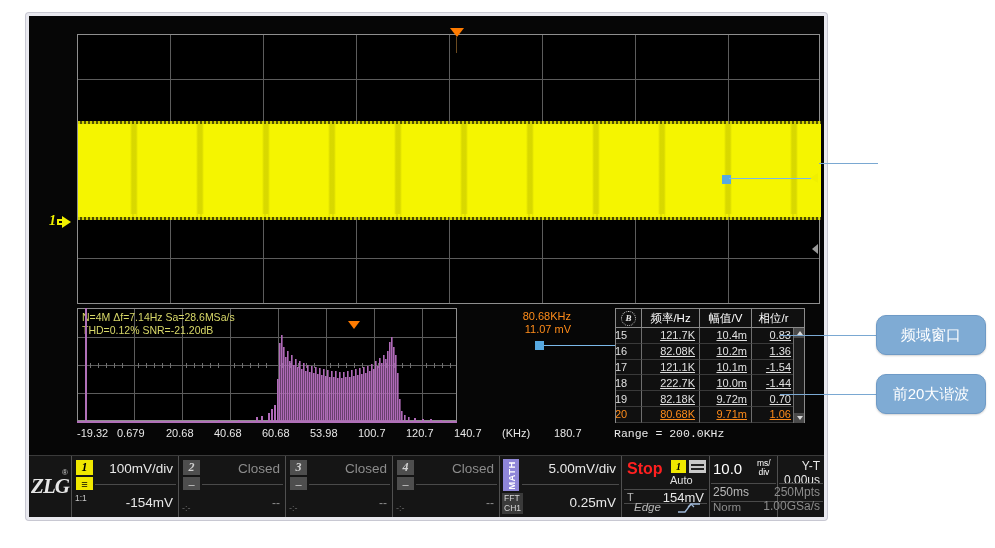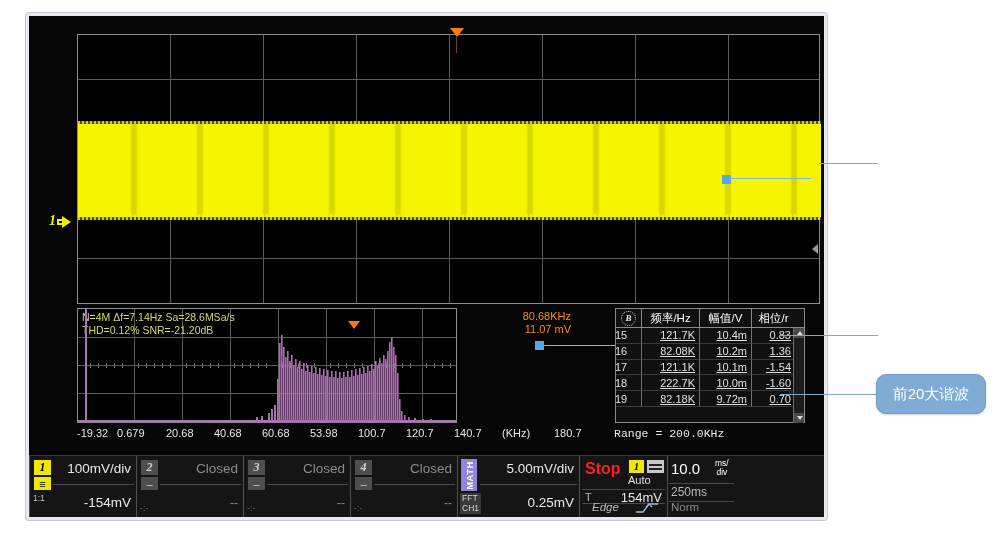--- a/index.html
+++ b/index.html
@@ -637,41 +637,51 @@
         <div class="harm-row">
           <div class="col-idx">17</div>
           <div class="col-freq">121.1K</div>
           <div class="col-amp">10.1m</div>
           <div class="col-pha">-1.54</div>
         </div>
         <div class="harm-row">
           <div class="col-idx">18</div>
           <div class="col-freq">222.7K</div>
           <div class="col-amp">10.0m</div>
-          <div class="col-pha">-1.60</div>
+          <div class="col-pha">-1.44</div>
         </div>
         <div class="harm-row">
           <div class="col-idx">19</div>
           <div class="col-freq">82.18K</div>
           <div class="col-amp">9.72m</div>
           <div class="col-pha">0.70</div>
+        </div>
+        <div class="harm-row sel">
+          <div class="col-idx">20</div>
+          <div class="col-freq">80.68K</div>
+          <div class="col-amp">9.71m</div>
+          <div class="col-pha">1.06</div>
         </div>
         <div class="scrollbar">
           <div class="sb-btn up">
                 <div class="sb-tri-up"></div>
               </div>
           <div class="sb-btn down">
                 <div class="sb-tri-dn"></div>
               </div>
         </div>
       </div>
     </div>
 
     <div class="status-bar">
 
+      <div class="logo-cell">
+        <span class="logo-txt">ZLG</span>
+        <span class="logo-r">®</span>
+      </div>
 
       <div class="ch-cell">
         <div class="ch-badge on">1</div>
         <div class="ch-coupling on">≡</div>
         <div class="ch-probe">1:1</div>
         <div class="ch-top">100mV/div</div>
         <div class="ch-divline"></div>
         <div class="ch-bot">-154mV</div>
       </div>
 
@@ -739,28 +749,39 @@
         <div class="tb-unit">
           <div>ms/</div>
           <div>div</div>
         </div>
         <div class="tb-hr"></div>
         <div class="tb-dep">250ms</div>
         <div class="tb-hr2"></div>
         <div class="tb-mode">Norm</div>
       </div>
 
+      <div class="mode-cell">
+        <div class="md-yt">Y-T</div>
+        <div class="md-off">0.00us</div>
+        <div class="md-hr"></div>
+        <div class="md-pts">250Mpts</div>
+        <div class="md-hr2"></div>
+        <div class="md-sa">1.00GSa/s</div>
+      </div>
 
     </div>
 
   </div>
   </div>
 
   <div class="leader" style="left:819px; top:163px; width:59px;"></div>
 
   <div class="leader" style="left:780px; top:335px; width:98px;"></div>
+  <div class="callout" style="left:876px; top:315px; width:110px; height:40px;">
+    <span>频域窗口</span>
+  </div>
 
   <div class="leader" style="left:780px; top:394px; width:98px;"></div>
   <div class="callout" style="left:876px; top:374px; width:110px; height:40px;">
     <span>前20大谐波</span>
   </div>
 
 </div>
 
 </body></html>

